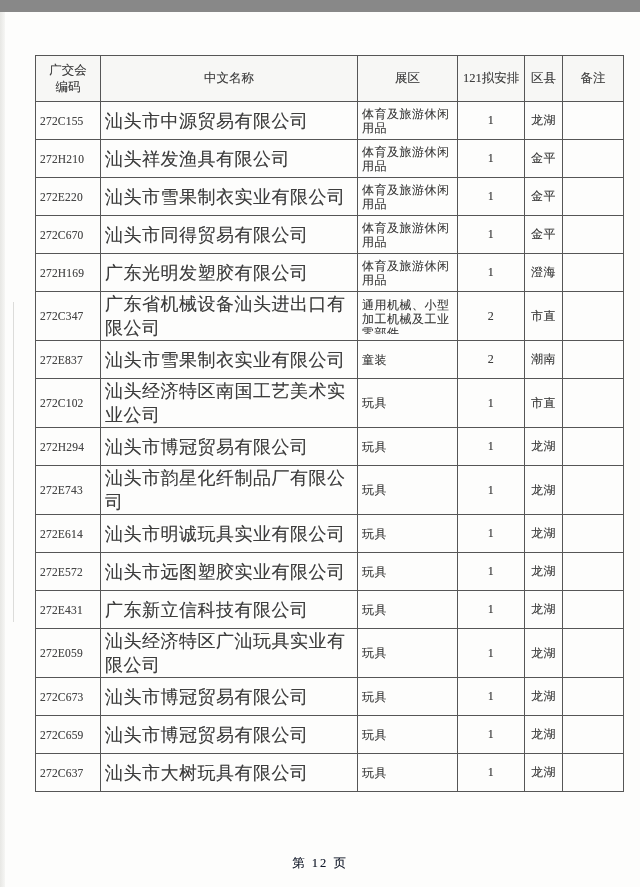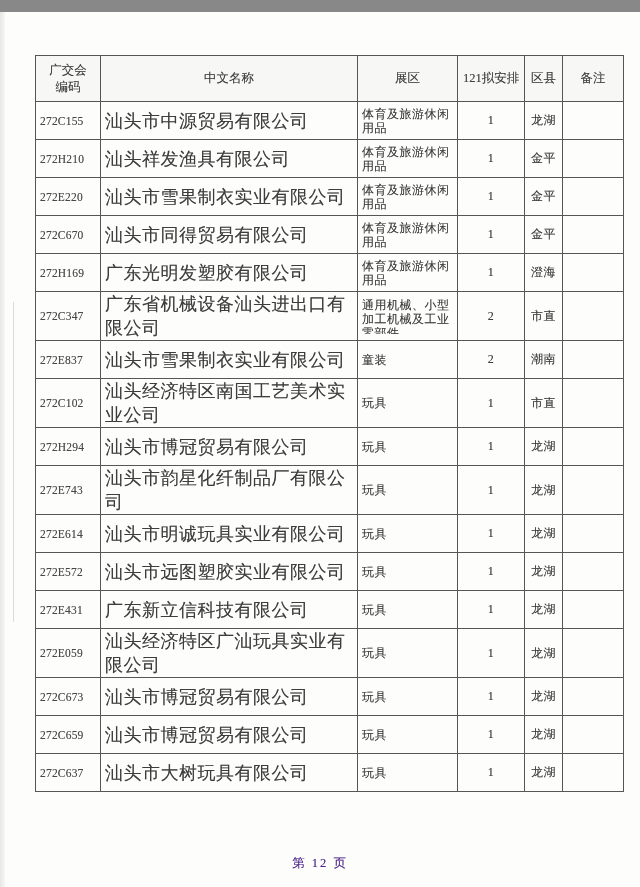--- a/index.html
+++ b/index.html
@@ -73,21 +73,21 @@
     font-size:12px;
     letter-spacing:.5px;
   }
   td.c-remark{}
   .footer{
     position:absolute;
     left:0;top:843px;width:640px;
     text-align:center;
     font-size:12.5px;
     letter-spacing:2px;
-    color:#4c1d95;
+    color:#0f172a;
   }
   
   .doc, .footer{ text-shadow:0 0 .5px rgba(70,70,70,.45); }
 </style>
 </head>
 <body>
 
 <div class="page">
 
   <div class="scan-left-strip"></div>

